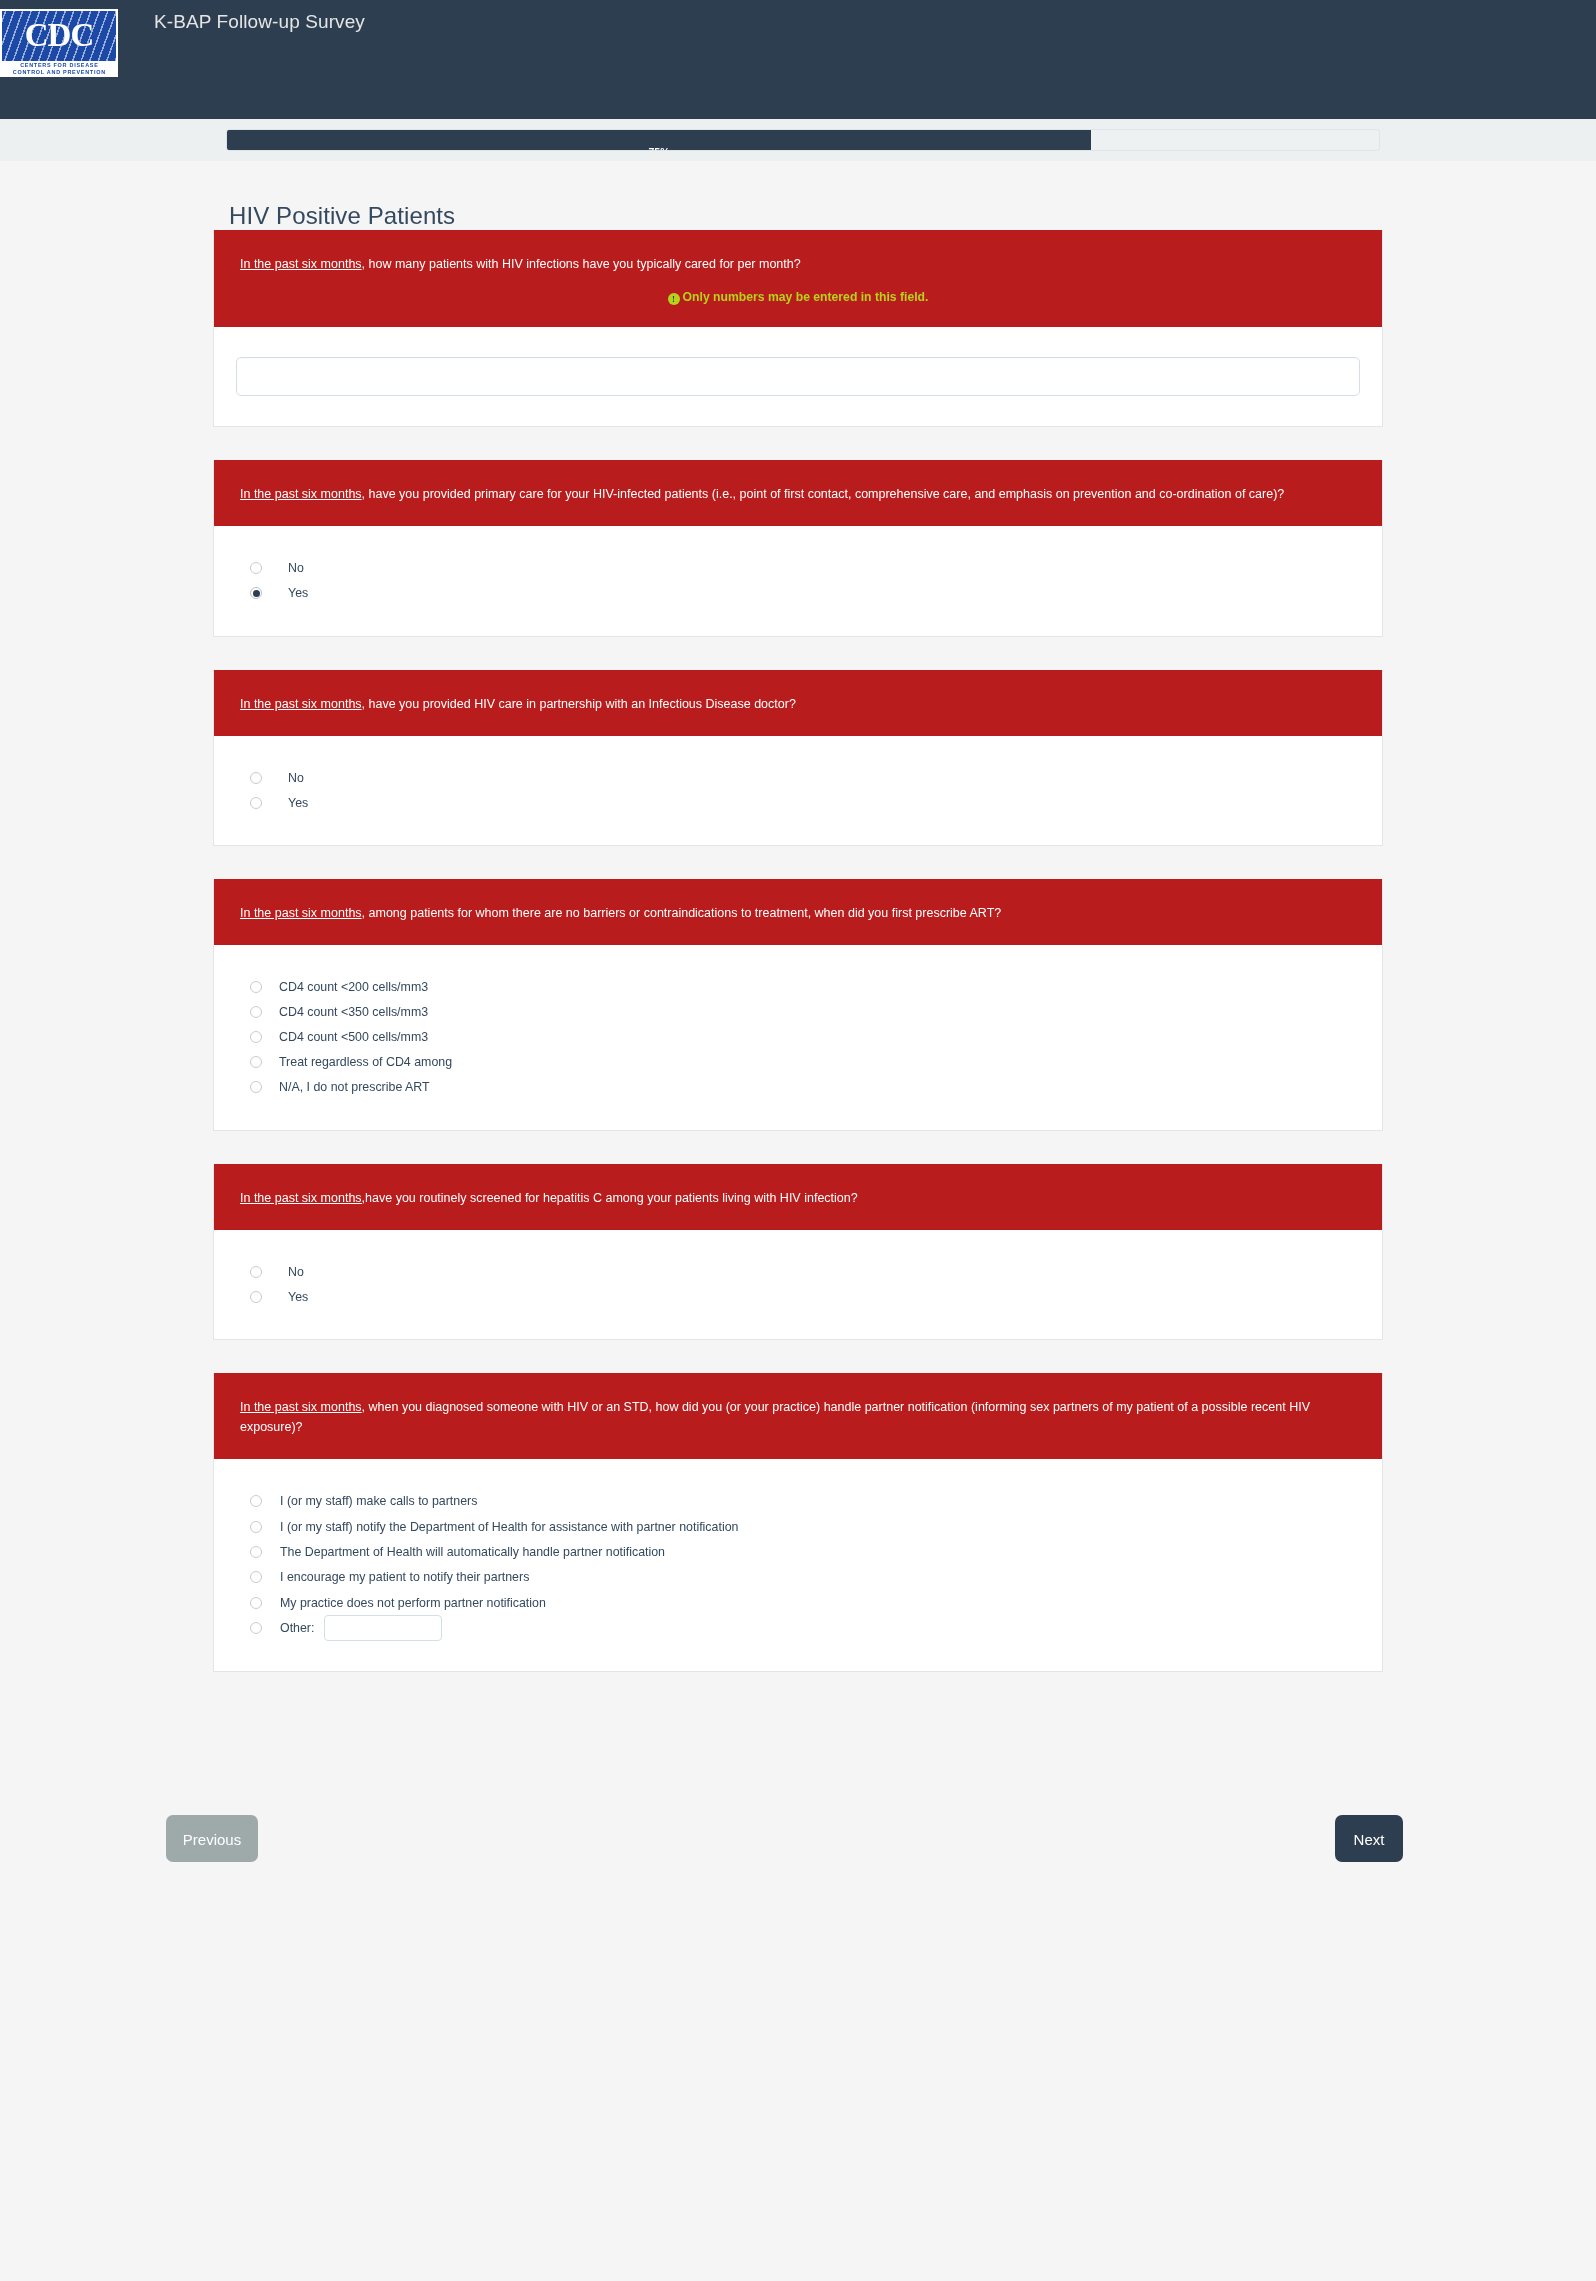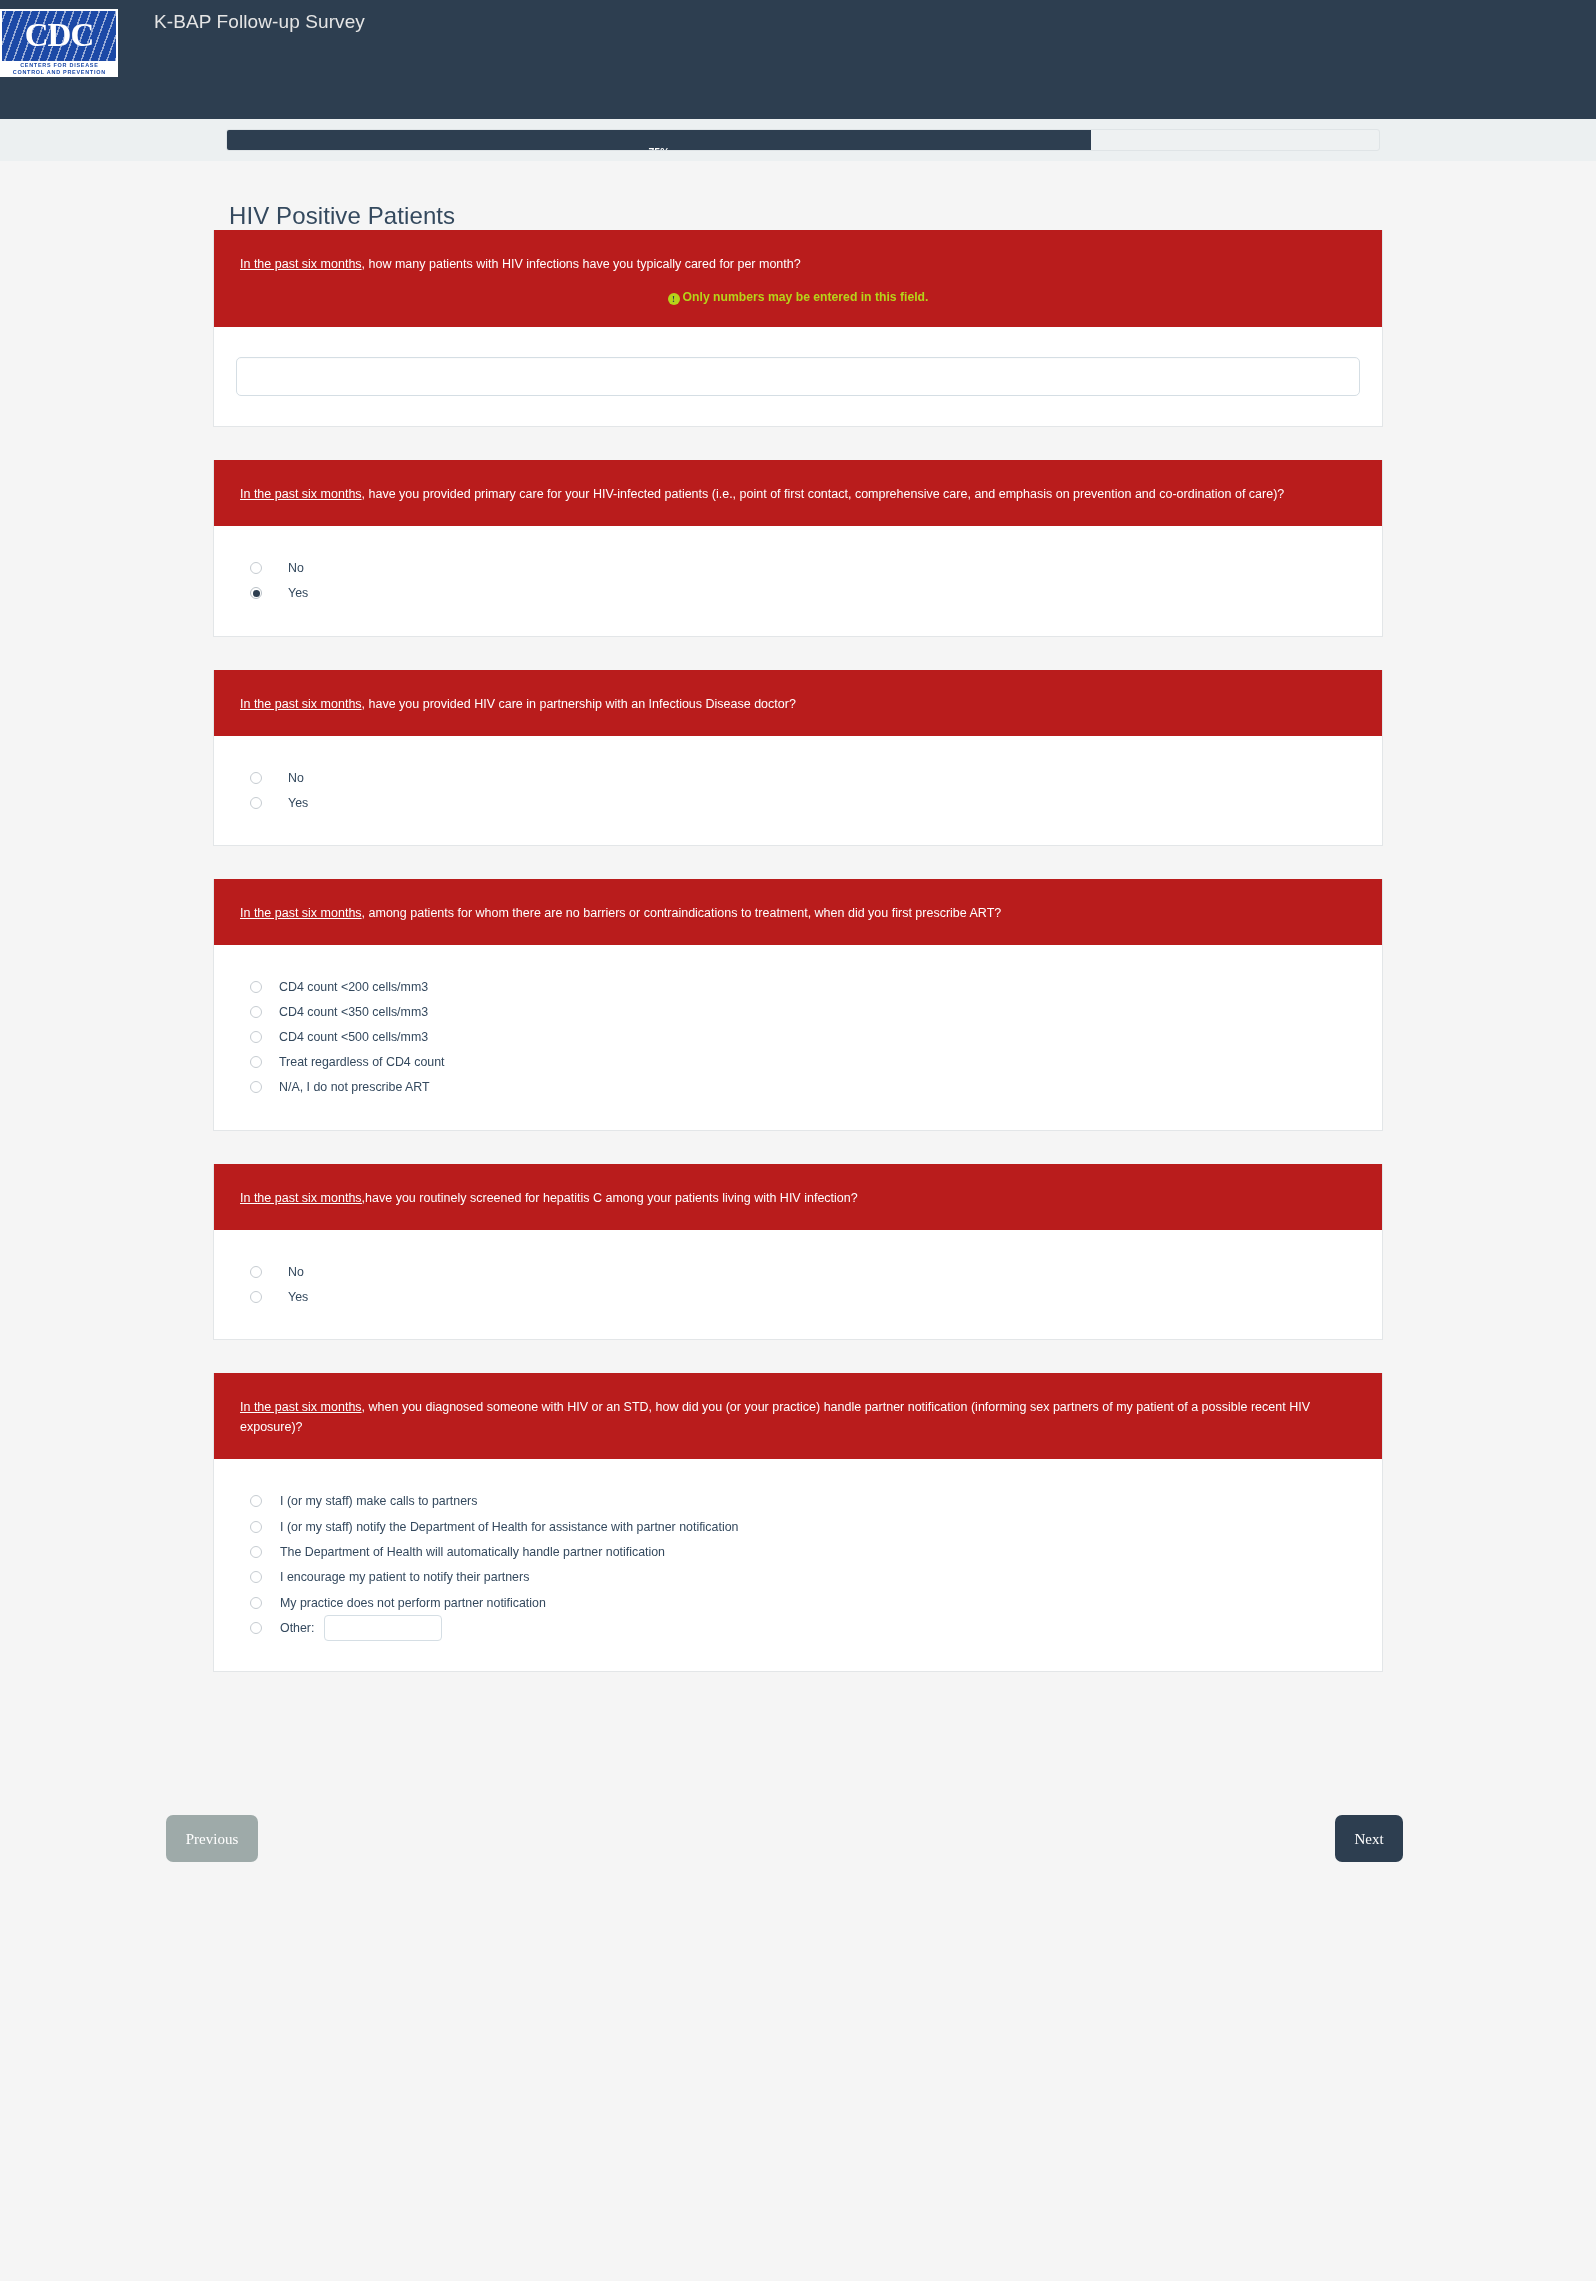--- a/index.html
+++ b/index.html
@@ -272,21 +272,21 @@
     margin: 0 0 0 213px;
     padding-top: 110px;
     padding-bottom: 60px;
     display: flex;
     justify-content: space-between;
     align-items: center;
   }
   .btn {
     border: none;
     border-radius: 7px;
-    font-family: Liberation Serif, serif;
+    font-family: Liberation Sans, sans-serif;
     font-size: 15px;
     color: #ffffff;
     cursor: pointer;
     padding: 16px;
   }
   .btn-prev {
     background: #9eaaa9;
     width: 92px;
     height: 47px;
     margin-left: -47px;
@@ -386,21 +386,21 @@
           <div class="opt-row">
             <span class="radio"></span>
             <span class="opt-label">CD4 count &lt;350 cells/mm3</span>
           </div>
           <div class="opt-row">
             <span class="radio"></span>
             <span class="opt-label">CD4 count &lt;500 cells/mm3</span>
           </div>
           <div class="opt-row">
             <span class="radio"></span>
-            <span class="opt-label">Treat regardless of CD4 count</span>
+            <span class="opt-label">Treat regardless of CD4 among</span>
           </div>
           <div class="opt-row">
             <span class="radio"></span>
             <span class="opt-label">N/A, I do not prescribe ART</span>
           </div>
         </div>
       </div>
     </div>
 
     <div class="qcard">

